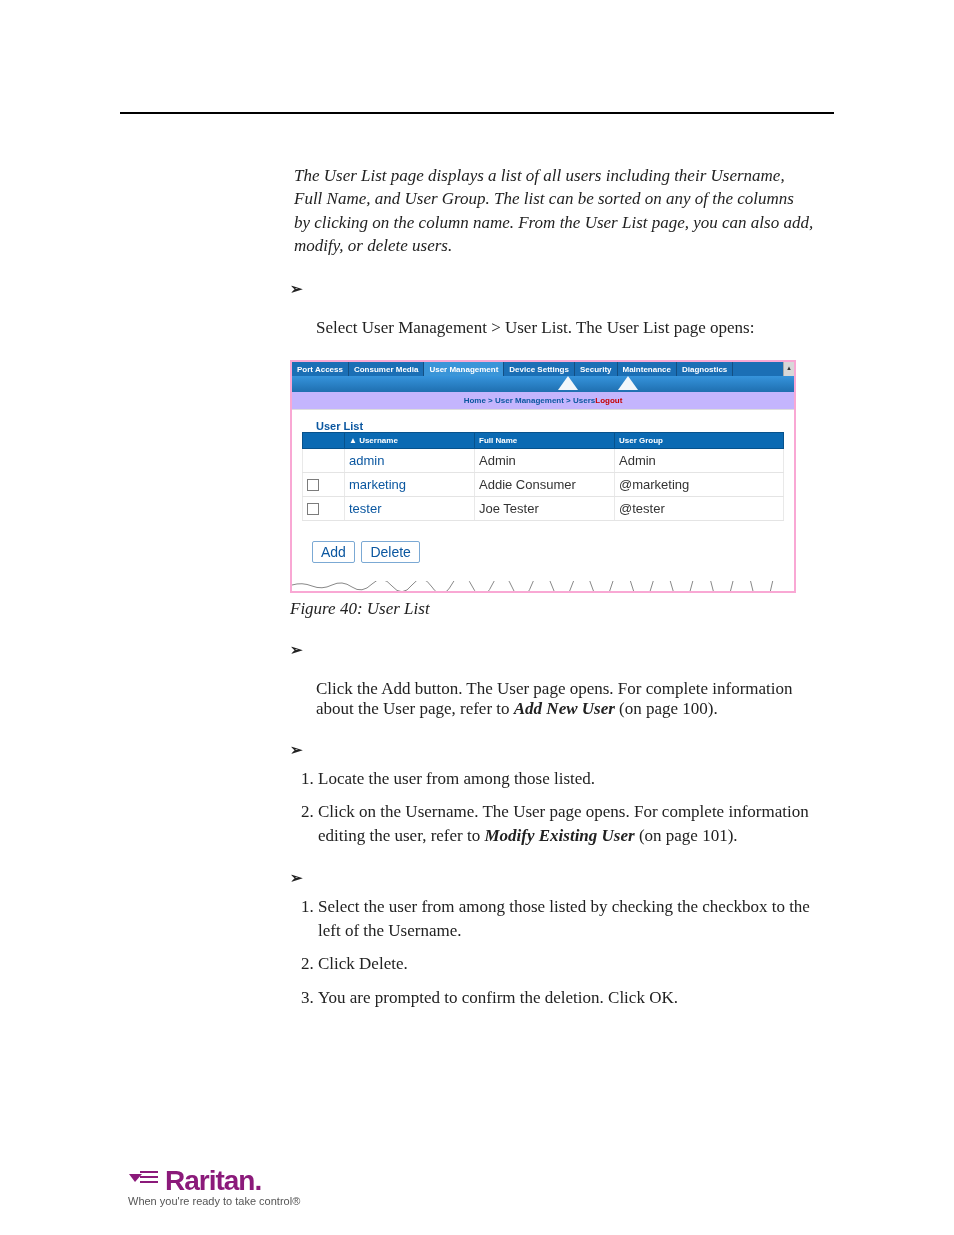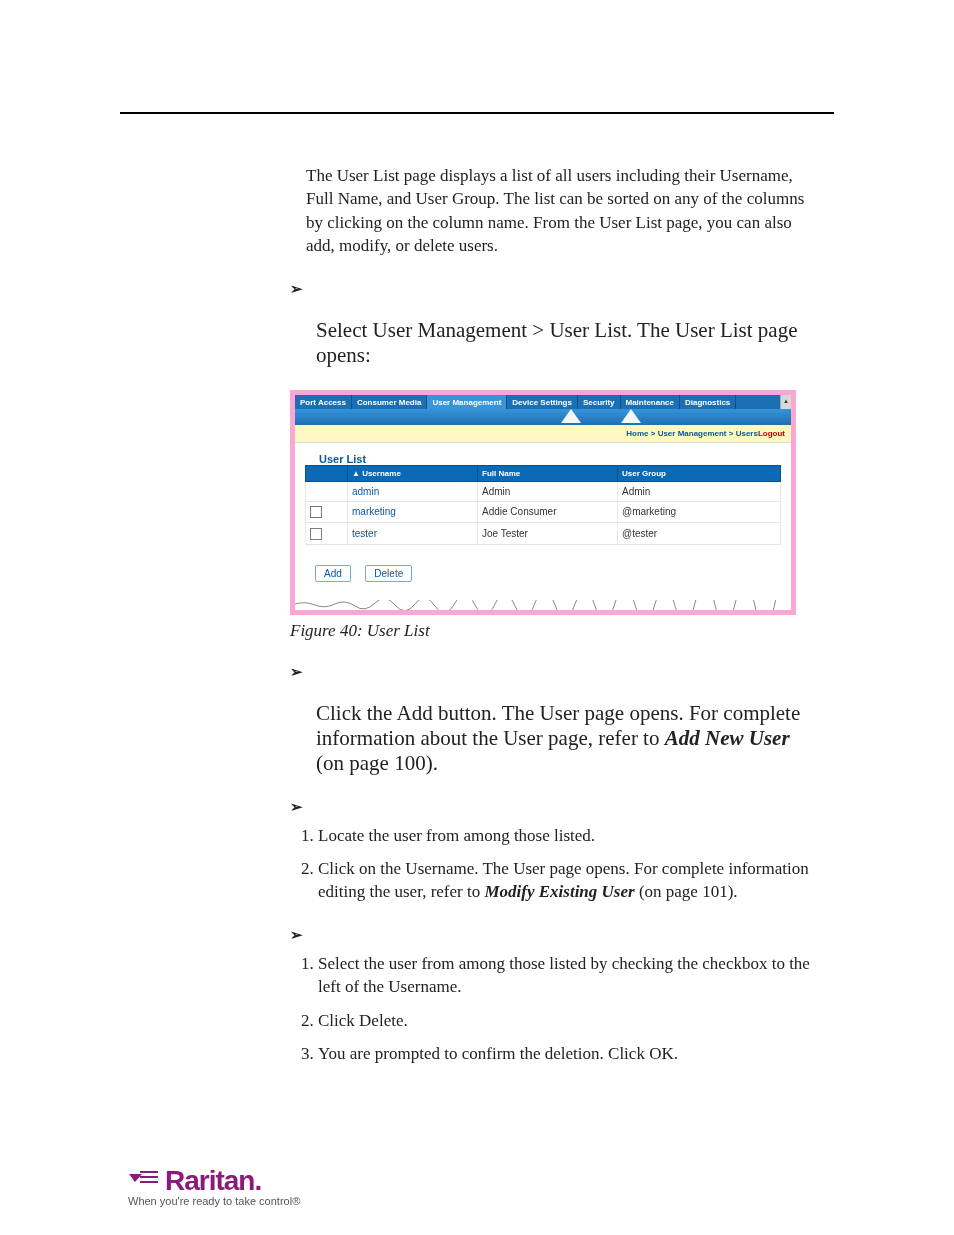--- a/index.html
+++ b/index.html
@@ -21,57 +21,57 @@
     border: 0;
     border-top: 2px solid #000000;
     margin: 0 0 50px 0;
   }
   .body-col {
     margin-left: 170px;
     margin-right: 20px;
     font-size: 17px;
     line-height: 1.38;
   }
-  .body-col p { margin: 0 0 8px 16px; }
+  .body-col p { margin: 0 0 8px 4px; font-style: italic; }
   .arrow-row {
     margin-left: 170px;
     margin-right: 20px;
     display: flex;
     align-items: flex-start;
     margin-top: 22px;
   }
   .arrow-row .glyph {
     width: 22px;
     flex: 0 0 22px;
     font-weight: bold;
     font-size: 15px;
   }
   .arrow-row .txt { flex: 1; font-size: 17px; }
   .indent-p {
     margin-left: 196px;
     margin-right: 20px;
-    font-size: 21px;
+    font-size: 17px;
     margin-top: 20px;
   }
   .em { font-style: italic; font-weight: bold; }
 
   .figure {
     margin: 22px 0 6px 170px;
     width: 506px;
   }
   .caption {
     margin-left: 170px;
     font-style: italic;
     font-size: 17px;
     margin-top: 6px;
   }
 
   
   .shot {
-    border: 5px solid #f9a8d4;
+    border: 2px solid #f9a8d4;
     background: #ffffff;
     font-family: Arial, Helvetica, sans-serif;
     font-size: 9px;
     color: #333333;
     position: relative;
   }
   .scroll-stub {
     position: absolute;
     right: 0; top: 0;
     width: 10px; height: 14px;
@@ -109,24 +109,24 @@
     top: 0;
     width: 0; height: 0;
     border-left: 10px solid transparent;
     border-right: 10px solid transparent;
     border-bottom: 14px solid #f2f7fb;
   }
   .subbar .notch { left: 266px; }
   .subbar .notch2 { left: 326px; }
   .crumbs {
     display: flex;
-    justify-content: flex-end;
+    justify-content: center;
     padding: 4px 6px;
     font-size: 8px;
-    background: #fef9c3;
+    background: #c4b5fd;
     border-bottom: 1px solid #dddddd;
   }
   .crumbs .left { color: #0b57a0; font-weight: bold; }
   .crumbs .right { color: #c60000; font-weight: bold; }
 
   .panel { padding: 6px 10px 14px 10px; }
   .panel-title {
     color: #0b57a0;
     font-weight: bold;
     font-size: 11px;
@@ -141,21 +141,21 @@
     background: #0b6ab3;
     color: #ffffff;
     font-size: 8px;
     font-weight: bold;
     text-align: left;
     padding: 3px 4px;
     border: 1px solid #07528c;
     margin-top: 6px;
   }
   table.users td {
-    font-size: 10px;
+    font-size: 13px;
     padding: 4px 4px;
     border-top: 1px solid #e4e4e4;
     border-bottom: 1px solid #e4e4e4;
     border-left: 1px solid #e9e9e9;
     border-right: 1px solid #e9e9e9;
   }
   table.users td.uname { color: #0b57a0; }
   table.users .cb {
     width: 10px; height: 10px;
     border: 1px solid #7c7c7c;
@@ -164,23 +164,23 @@
     vertical-align: middle;
   }
   .btnrow {
     margin: 20px 0 4px 10px;
   }
   .minibtn {
     display: inline-block;
     border: 1px solid #7ba9d4;
     color: #0b57a0;
     background: #ffffff;
-    font-size: 10px;
+    font-size: 14px;
     padding: 2px 8px;
-    margin-right: 12px;
+    margin-right: 4px;
     border-radius: 2px;
   }
   .torn {
     height: 10px;
     background: #ffffff;
     position: relative;
     overflow: hidden;
   }
   .torn svg { position: absolute; left: 0; top: 0; }
 

